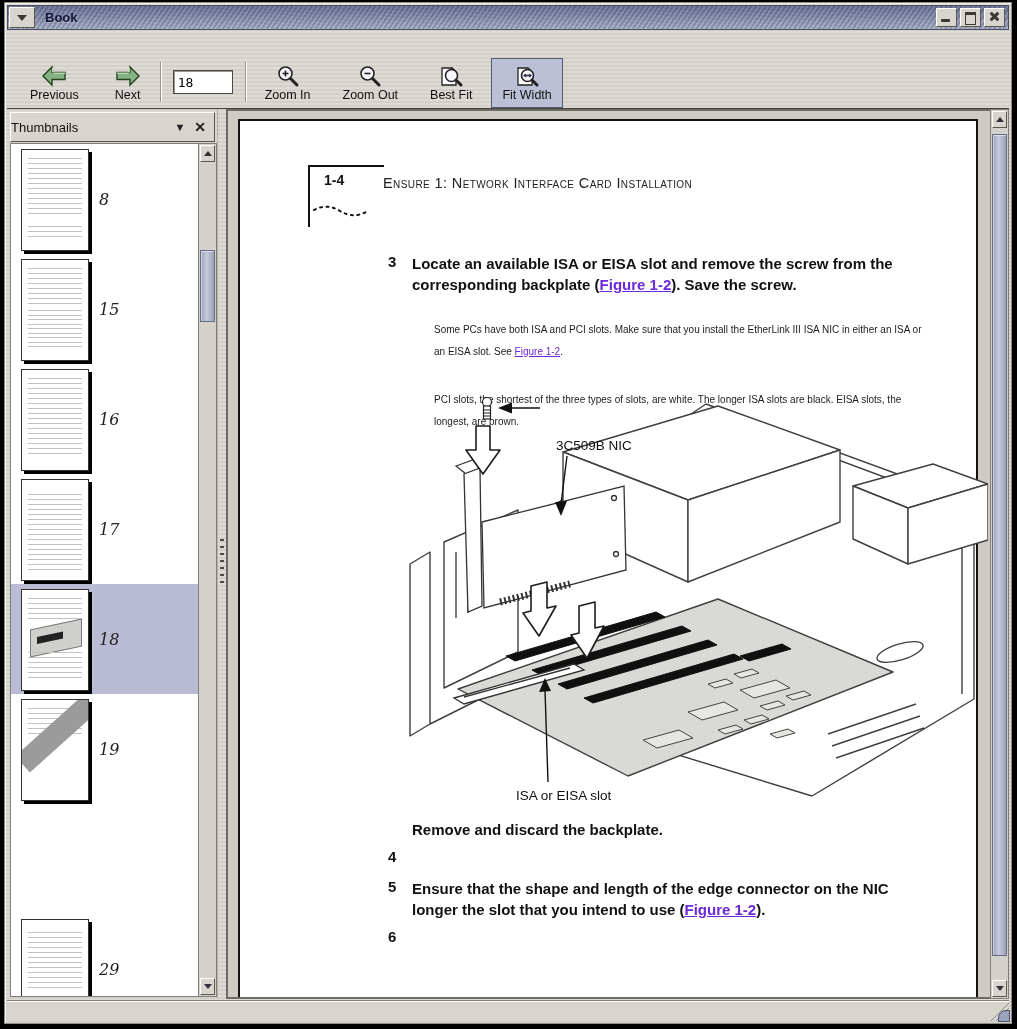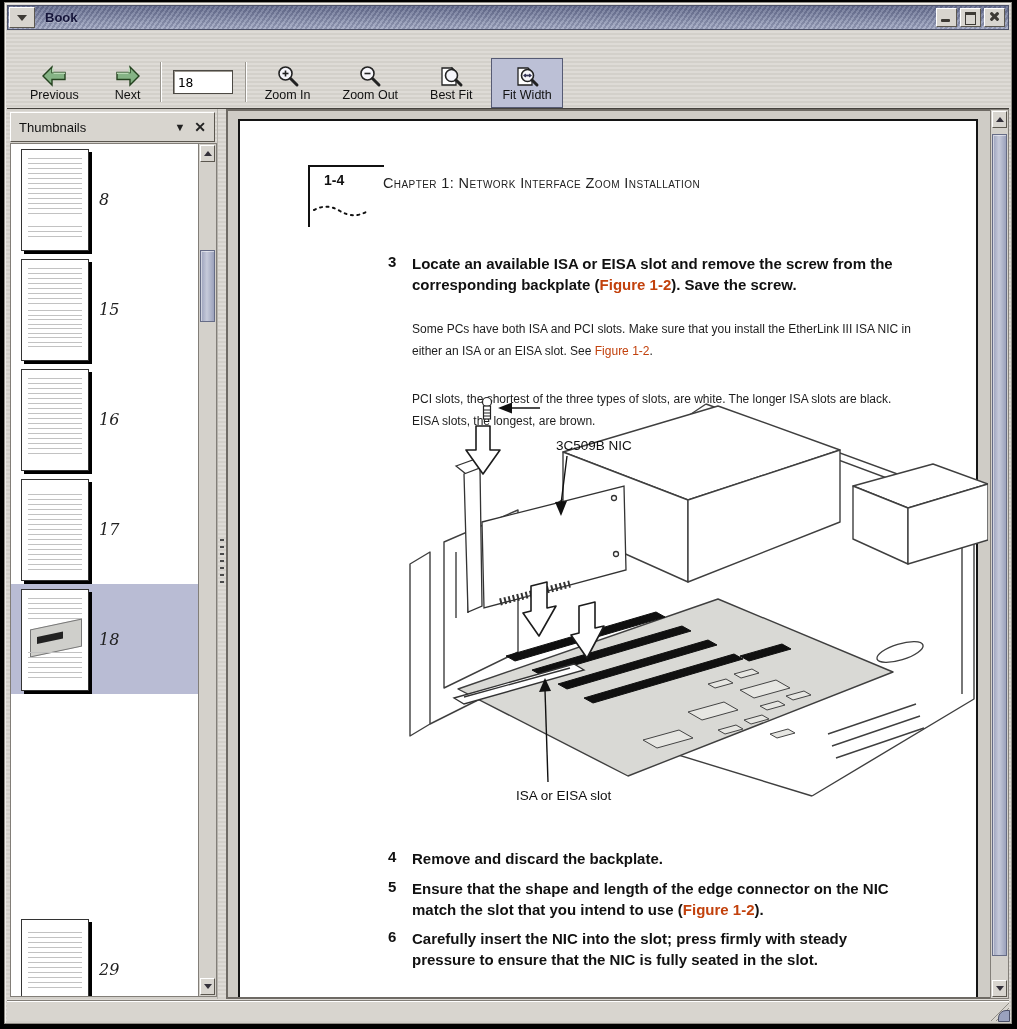--- a/index.html
+++ b/index.html
@@ -47,21 +47,21 @@
   #page-box{display:flex;align-items:center;margin:0 4px;}
   #page-input{width:50px;height:20px;border:1px solid #4c4944;box-shadow:inset 1px 1px 0 #9b978f;
      font:13px "DejaVu Sans Mono",monospace;padding:1px 4px;background:#fff;color:#000;}
   
   #content{position:absolute;left:2px;top:106px;right:2px;bottom:24px;display:flex;}
   
   #sidebar{width:210px;display:flex;flex-direction:column;border-right:1px solid #b5b2ac;}
   #thumb-header{height:28px;display:flex;align-items:center;margin:3px 2px 1px 3px;
      border-top:1px solid #fff;border-left:1px solid #fff;border-right:1px solid #5b574f;border-bottom:1px solid #5b574f;
      background:#d8d5cf;font-size:13px;color:#111;}
-  #thumb-header .hd-label{margin-left:8px;flex:1;}
+  #thumb-header .hd-label{flex:1;}
   .hd-btn{width:20px;text-align:center;font-size:11px;color:#222;cursor:pointer;}
   .hd-btn.close{font-size:14px;font-weight:bold;margin-right:4px;}
   #thumb-body{flex:1;display:flex;margin:0 0 2px 3px;min-height:0;}
   #thumb-list{flex:1;background:#fff;border:1px solid #827e78;border-right:none;overflow:hidden;position:relative;}
   .thumb-row{position:absolute;left:0;width:100%;height:110px;}
   .thumb-row.selected{background:#b9bcd4;}
   .tp{position:absolute;left:10px;top:5px;width:66px;height:100px;background:#fff;
       border:1px solid #333;box-shadow:3px 3px 0 #000;overflow:hidden;}
   .tnum{position:absolute;left:88px;top:0;height:110px;display:flex;align-items:center;
       font:italic 16px "DejaVu Serif",serif;color:#222;}
@@ -97,22 +97,22 @@
      border:2px solid #141414;}
   
   .pg-hdr-vline{position:absolute;left:68px;top:44px;width:2px;height:62px;background:#111;}
   .pg-hdr-box{position:absolute;left:68px;top:44px;width:60px;border-top:2px solid #111;
      font-size:14px;font-weight:bold;color:#111;padding:5px 0 2px 16px;}
   .pg-hdr-wave{position:absolute;left:72px;top:84px;}
   .chapter{position:absolute;left:143px;top:54px;font-variant:small-caps;font-size:14.5px;
      letter-spacing:.4px;color:#222;}
   .stepnum{position:absolute;font-size:15px;font-weight:bold;color:#111;}
   .steptext{position:absolute;font-size:15px;font-weight:bold;color:#111;line-height:21px;}
-  .bodytext{position:absolute;font-size:12px;color:#1c1c1c;line-height:21.5px;}
-  a.figlink{color:#c2410c;font-weight:inherit;cursor:pointer;}
+  .bodytext{position:absolute;font-size:10px;color:#1c1c1c;line-height:21.5px;margin-left:22px;}
+  a.figlink{color:#6d28d9;text-decoration:underline;font-weight:inherit;cursor:pointer;}
   #figure-svg{position:absolute;left:148px;top:273px;}
   
   #statusbar{position:absolute;left:2px;bottom:2px;right:2px;height:20px;
      border-top:1px solid #827e78;box-shadow:inset 0 1px 0 #fff;background:#d8d5cf;}
   #resize-grip{position:absolute;right:0;bottom:0;width:18px;height:18px;cursor:nwse-resize;
      background:linear-gradient(135deg,transparent 48%,#8f8c85 48% 52%,transparent 52%) ,
                 linear-gradient(135deg,transparent 62%,#8f8c85 62% 66%,transparent 66%),
                 linear-gradient(135deg,transparent 76%,#8f8c85 76% 80%,transparent 80%);}
   #corner-piece{position:absolute;right:-1px;bottom:-1px;width:10px;height:10px;background:#9aa2be;
      border-top-left-radius:8px;border:1px solid #4a4f66;}
@@ -259,20 +259,27 @@
             <div class="tnum">17</div>
           </div>
           <div class="thumb-row selected" style="top:440px">
             <div class="tp">
                   <div class="sk" style="height:22px"></div>
                   <div class="mini-fig"></div>
                   <div class="sk low" style="height:28px"></div>
                 </div>
             <div class="tnum">18</div>
           </div>
+          <div class="thumb-row" style="top:550px">
+            <div class="tp">
+                  <div class="sk" style="height:26px"></div>
+                  <div class="band b1"></div>
+                </div>
+            <div class="tnum">19</div>
+          </div>
           <div class="thumb-row" style="top:770px">
             <div class="tp">
                   <div class="sk h60" style="top:12px"></div>
                 </div>
             <div class="tnum">29</div>
           </div>
         </div>
         <div class="vscroll">
           <div class="sarrow up"></div>
           <div class="sthumb" style="top:106px;height:70px"></div>
@@ -289,21 +296,21 @@
       <div id="doc-viewport">
         <div id="page">
 
           <div class="pg-hdr-vline"></div>
           <div class="pg-hdr-box">1-4</div>
           <div class="pg-hdr-wave">
             <svg width="58" height="14" viewBox="0 0 58 14">
                   <path d="M2,5 Q15,-2 28,6 T54,7" fill="none" stroke="#111" stroke-width="2" stroke-dasharray="2 4.5" stroke-linecap="round"></path>
                 </svg>
           </div>
-          <div class="chapter">Chapter 1: Network Interface Zoom Installation</div>
+          <div class="chapter">Ensure 1: Network Interface Card Installation</div>
 
           <div class="stepnum" style="left:148px;top:132px">3</div>
           <div class="steptext" style="left:172px;top:132px;width:492px">
             <span>Locate an available ISA or EISA slot and remove the screw from the corresponding backplate (</span><a class="figlink">Figure 1-2</a><span>). Save the screw.</span>
           </div>
 
           <div class="bodytext" style="left:172px;top:198px;width:500px">
             <span>Some PCs have both ISA and PCI slots. Make sure that you install the EtherLink III ISA NIC in either an ISA or an EISA slot. See </span><a class="figlink">Figure 1-2</a><span>.</span>
           </div>
 
@@ -397,29 +404,28 @@
 
             <text x="168" y="56" font-size="13.5" fill="#111" font-family="Liberation Sans, sans-serif">3C509B NIC</text>
             <line x1="179" y1="62" x2="173" y2="110" stroke="#111" stroke-width="1.4"></line>
             <polygon points="167,108 179,107 173,122" fill="#111"></polygon>
             <line x1="160" y1="388" x2="157" y2="296" stroke="#111" stroke-width="1.4"></line>
             <polygon points="151,298 163,297 157,284" fill="#111"></polygon>
             <text x="128" y="406" font-size="13.5" fill="#111" font-family="Liberation Sans, sans-serif">ISA or EISA slot</text>
           </svg>
 
           <div class="stepnum" style="left:148px;top:727px">4</div>
-          <div class="steptext" style="left:172px;top:727px;width:500px">Remove and discard the backplate.</div>
+          <div class="steptext" style="left:172px;top:698px;width:500px">Remove and discard the backplate.</div>
 
           <div class="stepnum" style="left:148px;top:757px">5</div>
           <div class="steptext" style="left:172px;top:757px;width:505px">
-            <span>Ensure that the shape and length of the edge connector on the NIC match the slot that you intend to use (</span><a class="figlink">Figure 1-2</a><span>).</span>
+            <span>Ensure that the shape and length of the edge connector on the NIC longer the slot that you intend to use (</span><a class="figlink">Figure 1-2</a><span>).</span>
           </div>
 
           <div class="stepnum" style="left:148px;top:807px">6</div>
-          <div class="steptext" style="left:172px;top:807px;width:465px">Carefully insert the NIC into the slot; press firmly with steady pressure to ensure that the NIC is fully seated in the slot.</div>
 
         </div>
       </div>
       <div class="vscroll">
         <div class="sarrow up"></div>
         <div class="sthumb" style="top:24px;height:820px"></div>
         <div class="sarrow down"></div>
       </div>
     </div>
   </div>

